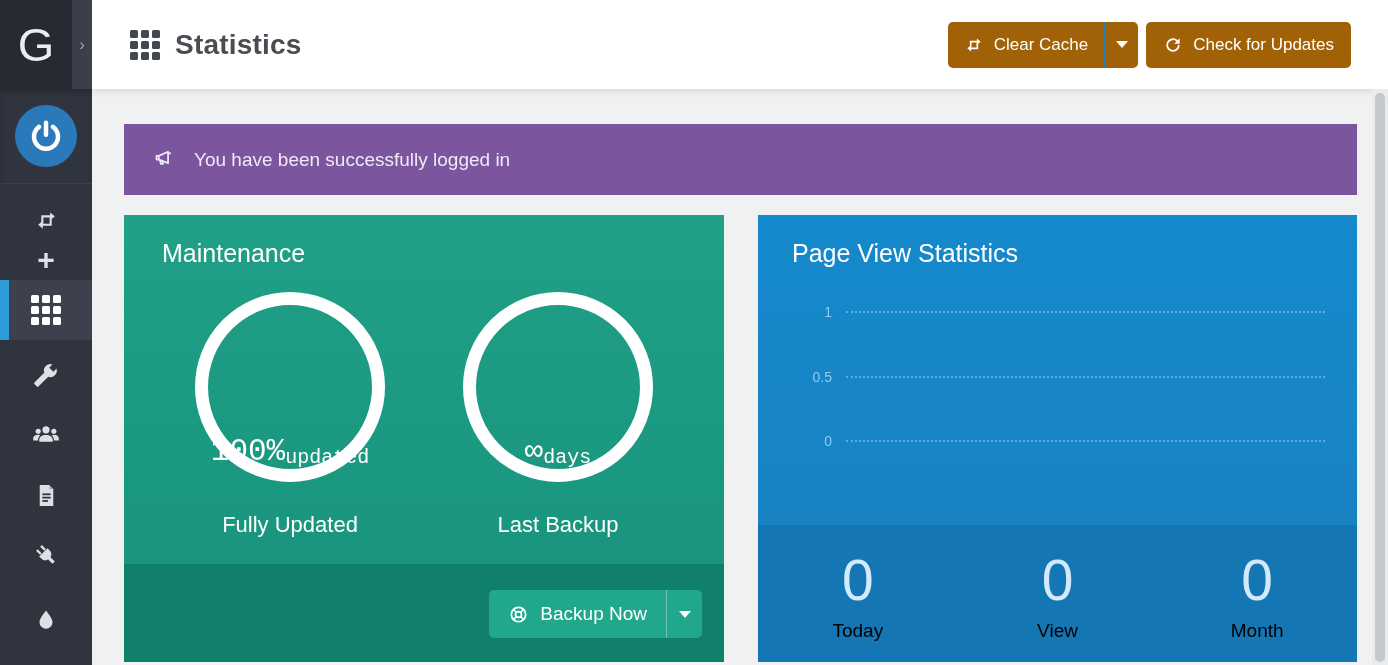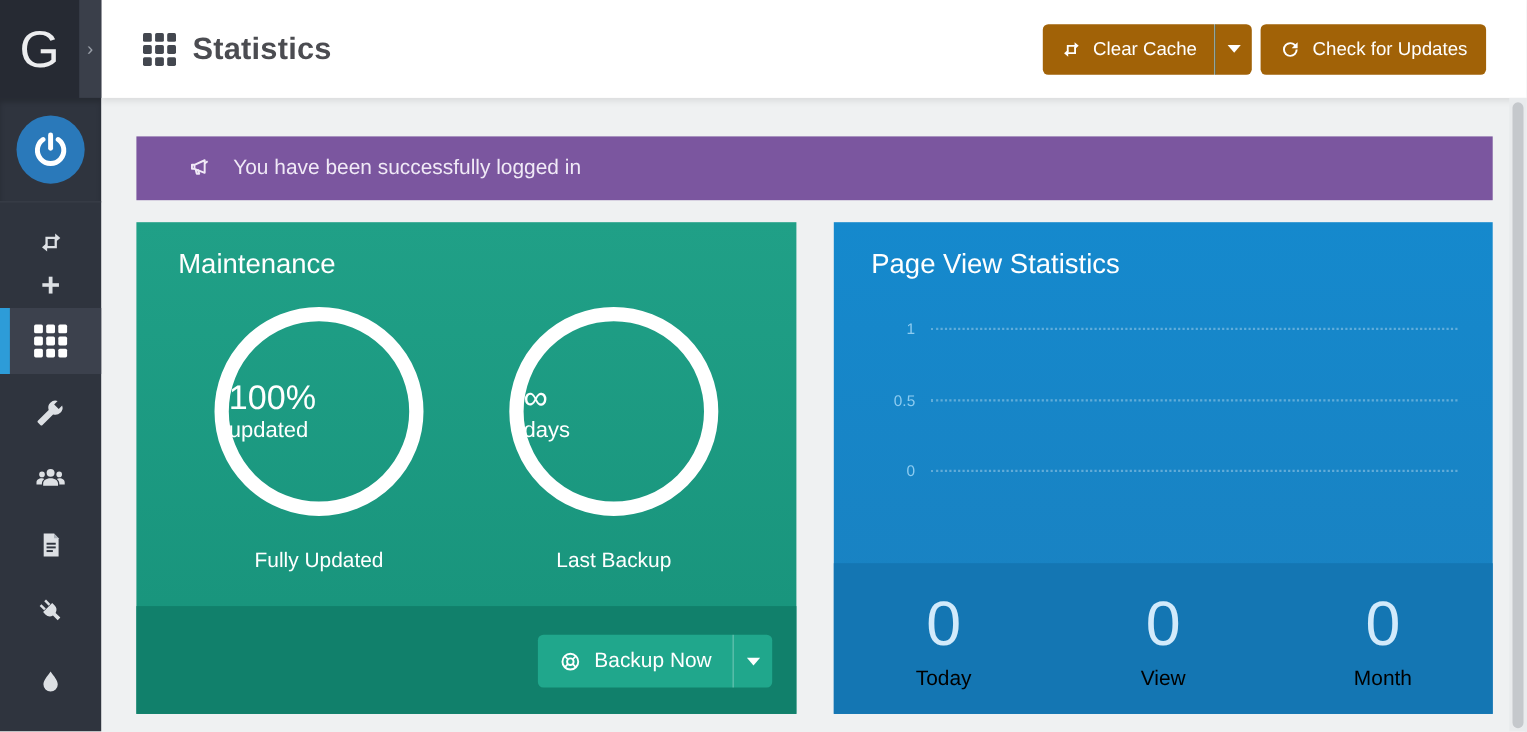--- a/index.html
+++ b/index.html
@@ -41,37 +41,37 @@
   .topbar-buttons { margin-left:auto; display:flex; gap:8px; }
   .btn { background:#a16207; color:#fff; font-size:17px; height:46px; display:flex; align-items:center; cursor:pointer; }
   .btn-clear-main { padding:0 16px; gap:10px; border-radius:5px 0 0 5px; }
   .btn-clear-caret { width:34px; justify-content:center; border-left:1px solid #1b7fb6; border-radius:0 5px 5px 0; }
   .btn-check { padding:0 17px; gap:10px; border-radius:5px; }
   .caret-down { width:0; height:0; border-left:6px solid transparent; border-right:6px solid transparent; border-top:7px solid #fff; }
 
   .content { position:absolute; left:0; top:89px; right:0; bottom:0; background:#eff1f2; padding:35px 31px 0 32px; }
 
   
-  .alert { height:58px; background:#7b569f; display:flex; align-items:center; padding:0 48px; gap:15px;
+  .alert { height:71px; background:#7b569f; display:flex; align-items:center; padding:0 30px; gap:15px;
            color:#f0e9f6; font-size:19px; }
 
   
   .panels { display:flex; gap:34px; margin-top:20px; }
   .panel { height:447px; color:#fff; display:flex; flex-direction:column; position:relative; }
   .panel-title { font-size:25px; font-weight:400; }
 
   .panel-maintenance { width:600px; background:linear-gradient(180deg,#20a087 0%,#17927a 100%); }
   .panel-maintenance .panel-title { padding:24px 0 0 38px; }
   .circles-row { display:flex; justify-content:center; gap:78px; margin-top:24px; }
   .ring { width:190px; height:190px; border:13px solid #ffffff; border-radius:50%;
-          display:flex; flex-direction:column; align-items:flex-start; justify-content:center; }
+          display:flex; flex-direction:row; align-items:flex-end; justify-content:center;font-family:Liberation Mono, monospace; }
   .ring-value { font-size:31px; font-weight:400; line-height:1.1; }
   .ring-sub { font-size:20px; font-weight:400; margin-top:1px; }
   .ring-labels { display:flex; justify-content:center; gap:78px; margin-top:30px; }
-  .ring-label { width:190px; text-align:center; font-size:19px; }
+  .ring-label { width:190px; text-align:center; font-size:22px; }
   .m-footer { margin-top:auto; height:98px; background:#11806b; position:relative; }
   .backup-btn { position:absolute; right:22px; top:26px; height:48px; display:flex; background:#20a78c;
                 border-radius:5px; align-items:stretch; cursor:pointer; }
   .backup-main { display:flex; align-items:center; gap:11px; padding:0 19px; font-size:19px; color:#fff; }
   .backup-caret { width:36px; display:flex; align-items:center; justify-content:center; border-left:1px solid rgba(255,255,255,0.35); }
 
   .panel-stats { width:599px; background:linear-gradient(180deg,#1589cd 0%,#1a80bf 100%); }
   .panel-stats .panel-title { padding:24px 0 0 34px; }
   .gridline-row { position:absolute; left:34px; right:32px; height:22px; display:flex; align-items:center; }
   .gl-label { width:40px; text-align:right; font-size:14px; color:#8ccbf0; }

